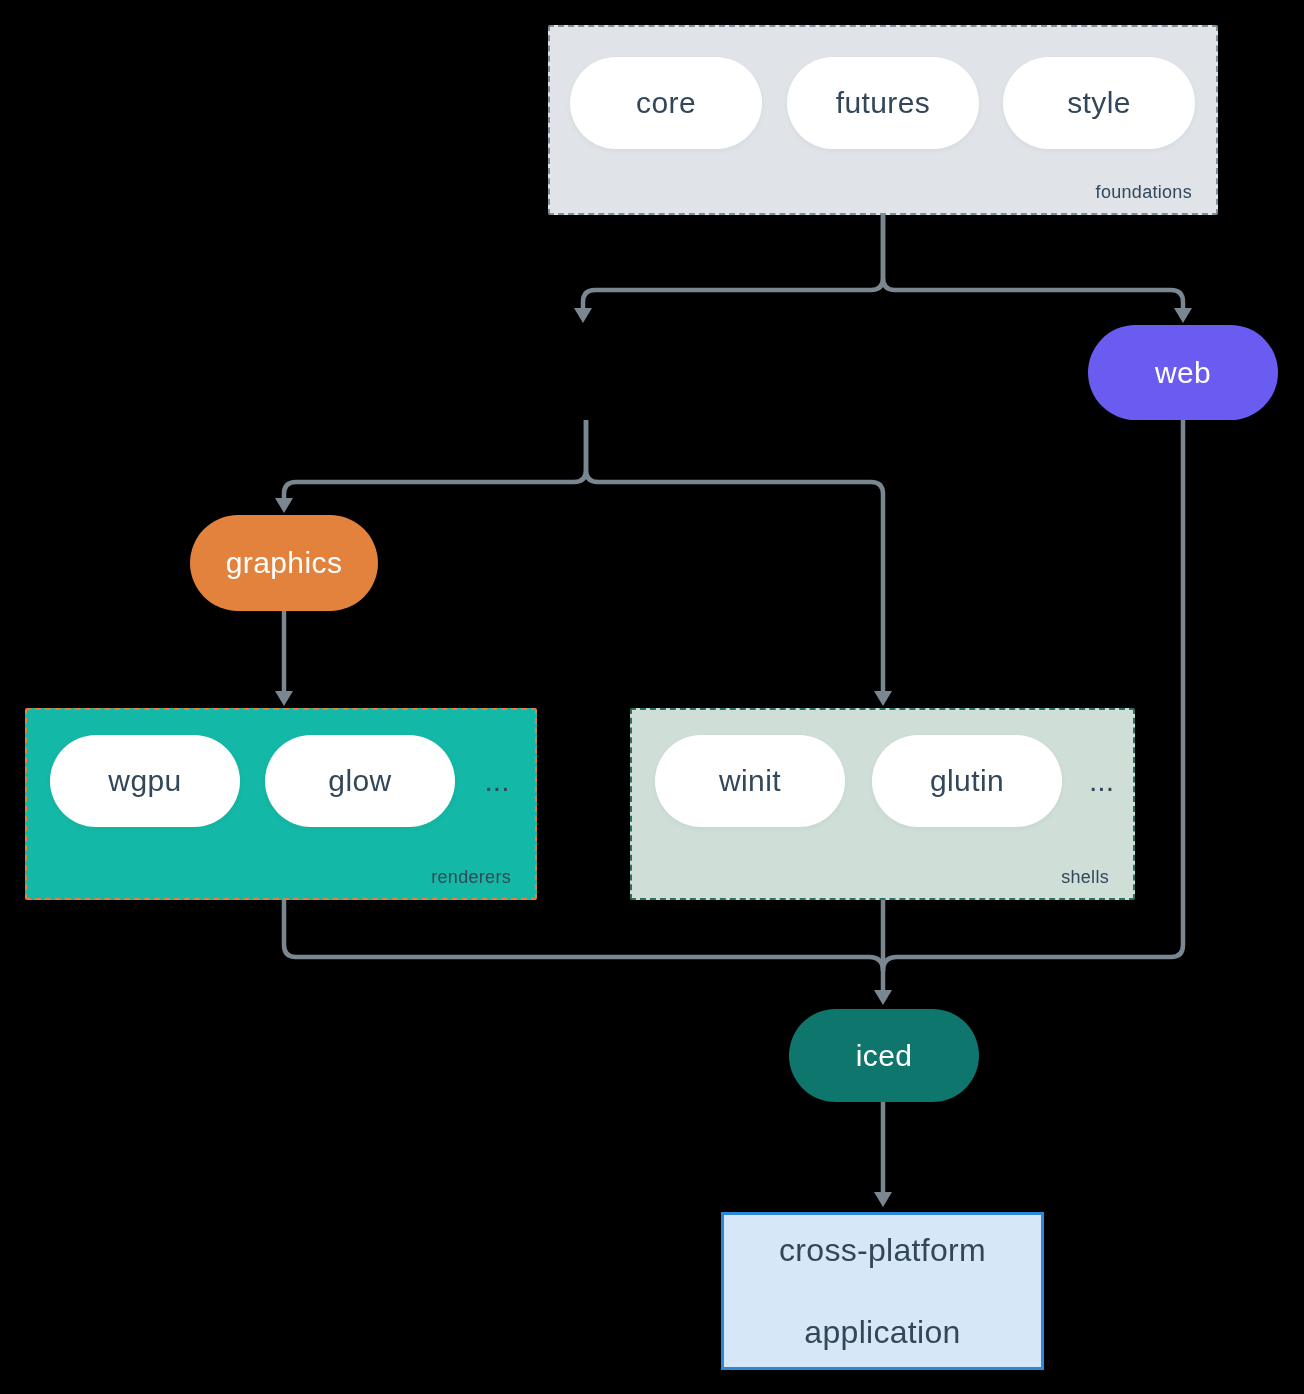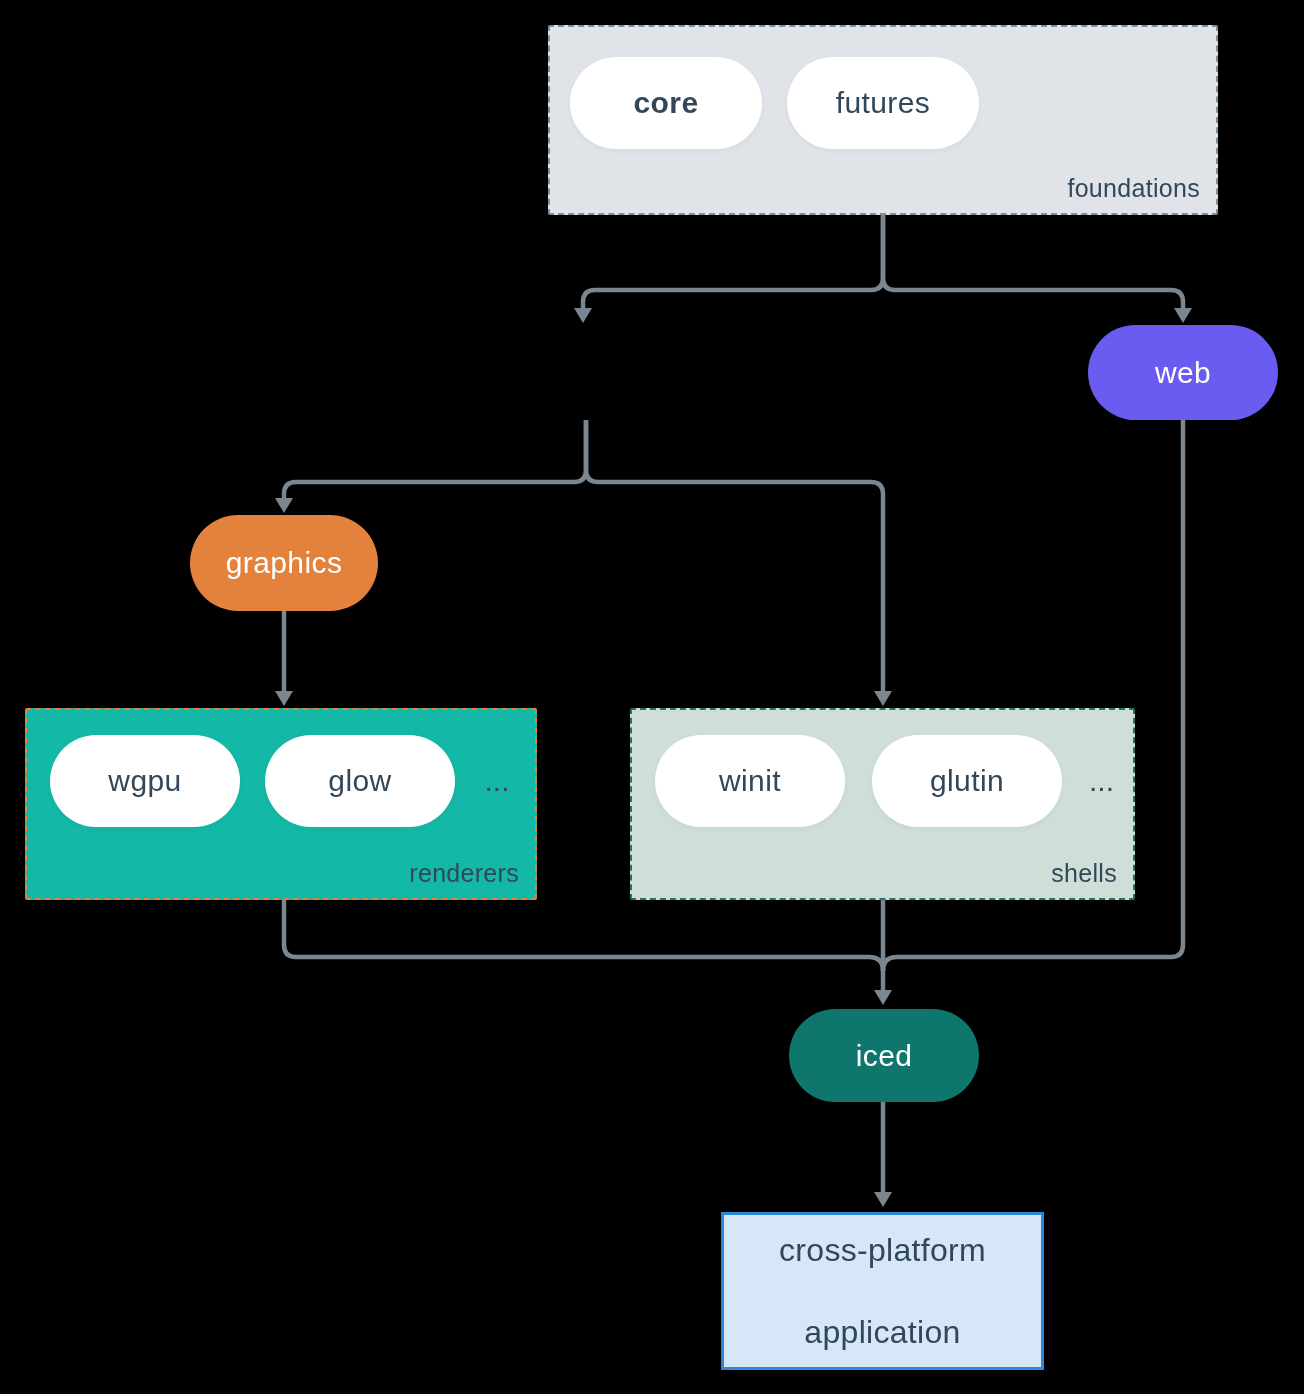--- a/index.html
+++ b/index.html
@@ -20,23 +20,23 @@
     position: absolute;
     border: 2px dashed #7f909d;
     border-radius: 2px;
   }
   .group.foundations { background: #e0e4e8; border-color: #7f909d; }
   .group.renderers  { background: #14b8a6; border-color: #e2823d; }
   .group.shells     { background: #cfdfd8; border-color: #2e6f63; }
 
   .group-label {
     position: absolute;
-    right: 16px;
+    right: 24px;
     bottom: 10px;
-    font-size: 25px;
+    font-size: 18px;
     color: #33475a;
     letter-spacing: 0.3px;
   }
 
   .pill {
     position: absolute;
     display: flex;
     align-items: center;
     justify-content: center;
     border-radius: 999px;
@@ -94,22 +94,23 @@
     <path d="M284,900 L284,945 Q284,957 296,957 L869,957 Q883,957 883,971"></path>
     <path d="M1183,420 L1183,945 Q1183,957 1171,957 L897,957 Q883,957 883,971"></path>
     <path d="M883,900 L883,990"></path>
     <polygon points="874,990 892,990 883,1005"></polygon>
 
     <path d="M883,1102 L883,1192"></path>
     <polygon points="874,1192 892,1192 883,1207"></polygon>
   </svg>
 
   <div class="group foundations" style="left:548px; top:25px; width:670px; height:190px;">
-    <div class="pill white" style="left:20px; top:30px; width:192px; height:92px;font-weight:bold;">core</div>
+    <div class="pill white" style="left:20px; top:30px; width:192px; height:92px;">core</div>
     <div class="pill white" style="left:237px; top:30px; width:192px; height:92px;">futures</div>
+    <div class="pill white" style="left:453px; top:30px; width:192px; height:92px;">style</div>
     <div class="group-label">foundations</div>
   </div>
 
   <div class="pill orange" style="left:190px; top:515px; width:188px; height:96px;">graphics</div>
 
   <div class="pill purple" style="left:1088px; top:325px; width:190px; height:95px;">web</div>
 
   <div class="group renderers" style="left:25px; top:708px; width:512px; height:192px;">
     <div class="pill white" style="left:23px; top:25px; width:190px; height:92px;">wgpu</div>
     <div class="pill white" style="left:238px; top:25px; width:190px; height:92px;">glow</div>

